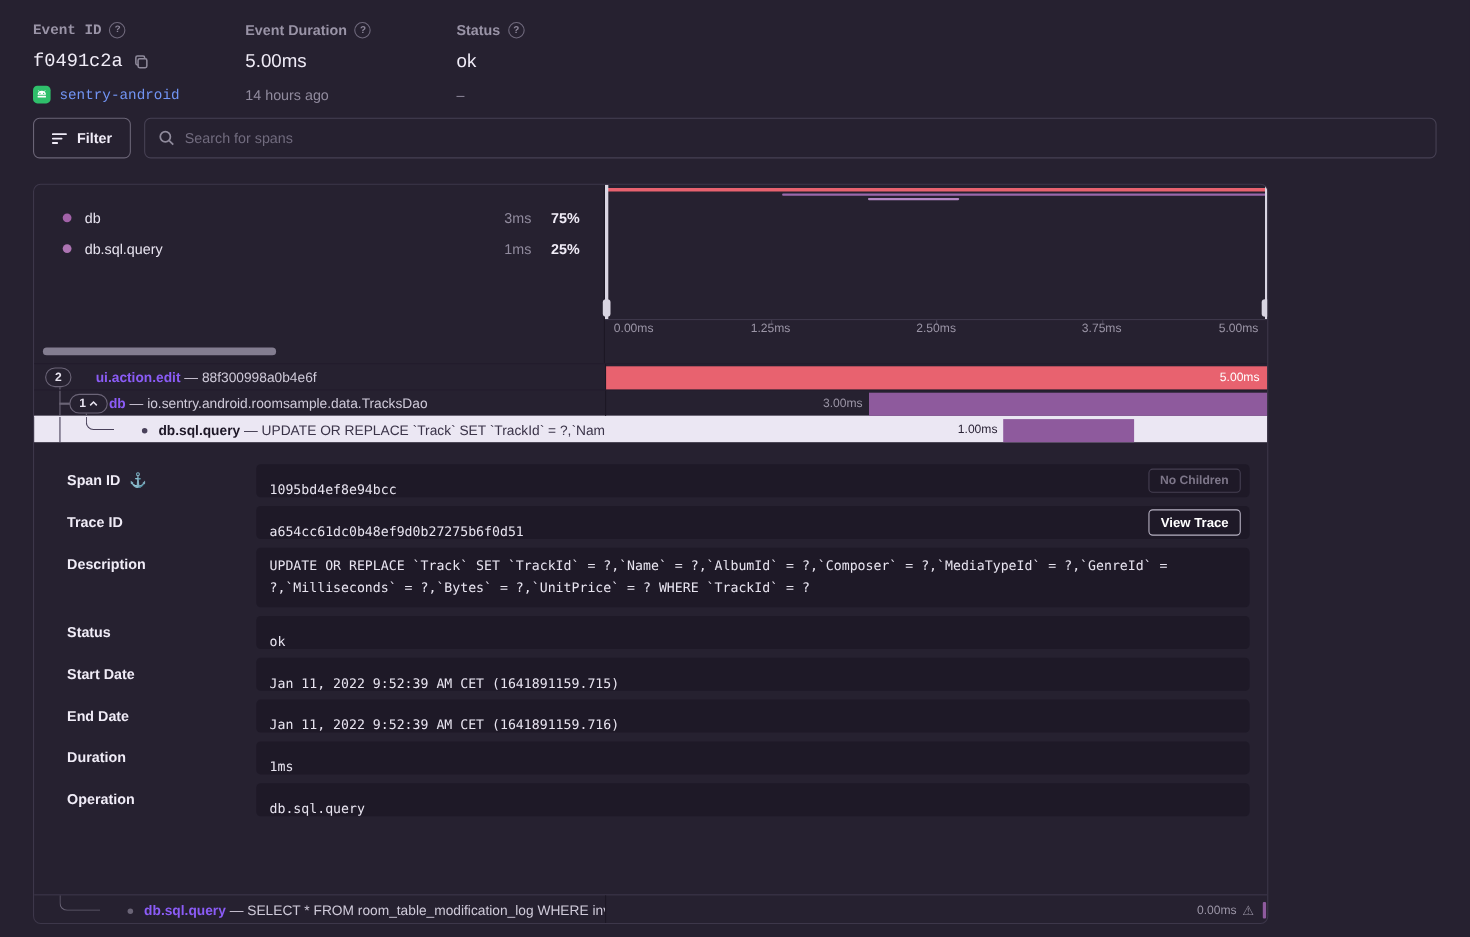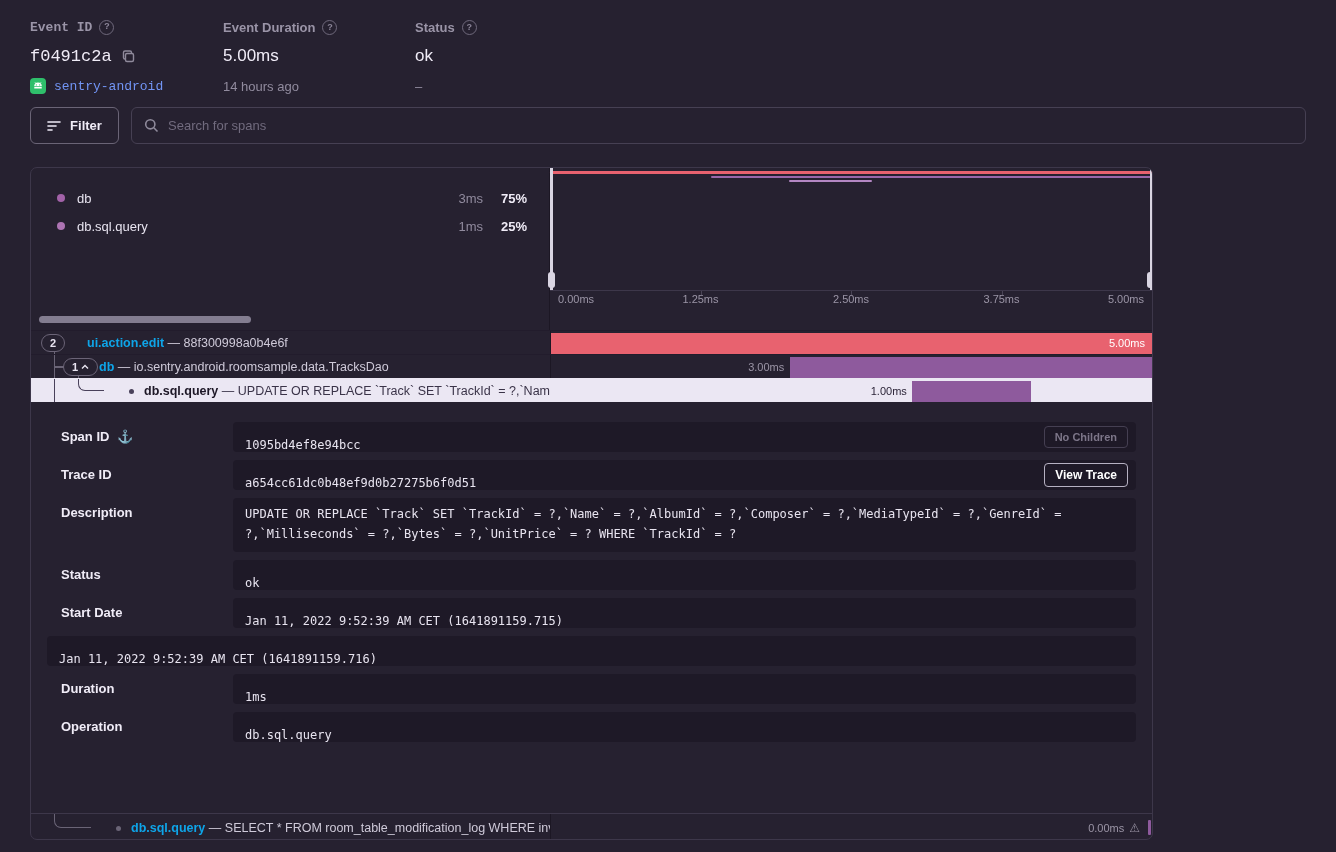--- a/index.html
+++ b/index.html
@@ -80,21 +80,21 @@
   .scroll-left { width:519px; border-right:1px solid #1c1724; position:relative; }
   .scroll-thumb { position:absolute; left:8px; top:8px; width:212px; height:7px; border-radius:4px; background:#837d90; cursor:grab; }
 
   .span-row { height:24px; display:flex; border-top:1px solid #221c2c; cursor:pointer; }
   .row-left { width:519px; position:relative; overflow:hidden; white-space:nowrap; }
   .row-right { flex:1; position:relative; border-left:1px solid #1c1724; }
   .span-row.selected { background:#ebe7f3; border-top-color:#ebe7f3; }
   .span-row.selected .row-right { border-left-color:transparent; }
 
   .row-text { position:absolute; top:0; line-height:24px; font-size:12.5px; color:#cfcad9; }
-  .row-text b { color:#0ea5e9; font-weight:bold; }
+  .row-text b { color:#8b5cf6; font-weight:bold; }
   .selected .row-text { color:#3a3348; }
   .selected .row-text b { color:#1d1726; }
 
   .count-pill {
     position:absolute; top:3px; height:18px; border:1px solid #6b6477; border-radius:10px;
     display:flex; align-items:center; justify-content:center; gap:3px;
     font-size:11px; font-weight:bold; color:#e8e4f0; padding:0 8px; background:#262130; z-index:2; cursor:pointer;
   }
   .tree-v { position:absolute; width:1.5px; background:#6a6476; }
   .tree-h { position:absolute; height:1.5px; background:#6a6476; }
@@ -375,20 +375,23 @@
     <div class="detail-row">
       <div class="detail-label">
           <span>Start Date</span>
         </div>
       <div class="detail-value">
         <span>Jan 11, 2022 9:52:39 AM CET (1641891159.715)</span>
       </div>
     </div>
 
     <div class="detail-row">
+      <div class="detail-label">
+          <span>End Date</span>
+        </div>
       <div class="detail-value">
         <span>Jan 11, 2022 9:52:39 AM CET (1641891159.716)</span>
       </div>
     </div>
 
     <div class="detail-row">
       <div class="detail-label">
           <span>Duration</span>
         </div>
       <div class="detail-value">

